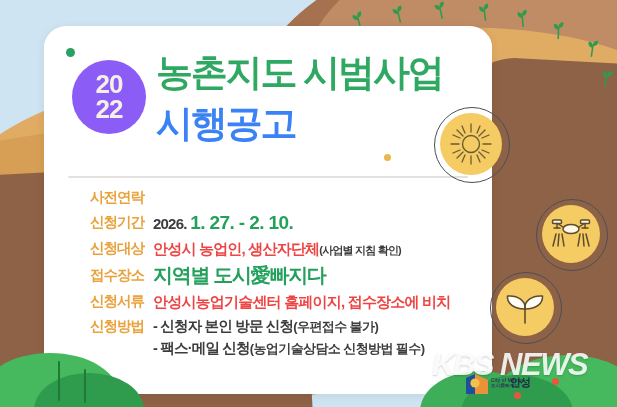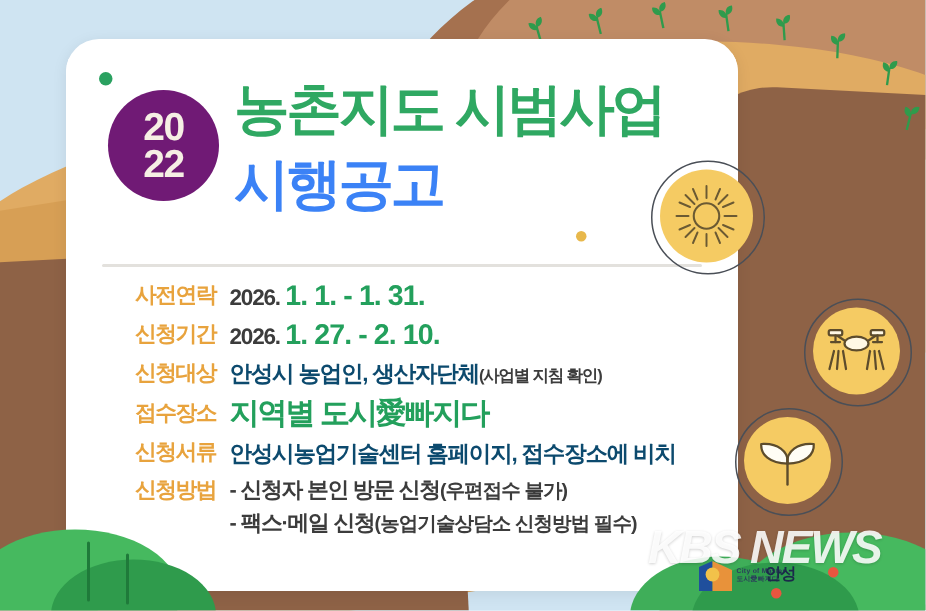--- a/index.html
+++ b/index.html
@@ -66,21 +66,21 @@
   .card-wave{position:absolute;left:0;top:0;width:448px;height:26px;}
   .card-wave svg{display:block;width:100%;height:100%;}
 
   .dot-green{position:absolute;left:22px;top:22px;width:9px;height:9px;border-radius:50%;background:#2aa160;}
   .dot-yellow{position:absolute;left:340px;top:128px;width:7px;height:7px;border-radius:50%;background:#e8b84b;}
 
   
   .header{position:absolute;left:0;top:26px;width:448px;height:112px;}
   .year-badge{
     position:absolute;left:28px;top:8px;width:74px;height:74px;border-radius:50%;
-    background:#701a75;color:#f6efe4;
+    background:#8b5cf6;color:#f6efe4;
     display:flex;flex-direction:column;align-items:center;justify-content:center;
     line-height:.98;font-weight:bold;font-size:26px;letter-spacing:-1px;
   }
   .title-wrap{position:absolute;left:112px;top:2px;}
   .title-main{
     font-size:37px;font-weight:bold;color:#2fa862;letter-spacing:-2.2px;
     line-height:1.0;white-space:nowrap;
   }
   .title-sub{
     font-size:37px;font-weight:bold;color:#3b82f6;letter-spacing:-2.2px;
@@ -92,21 +92,21 @@
   .rows{position:absolute;left:24px;top:160px;width:420px;}
   .row{display:flex;align-items:flex-start;margin-bottom:2px;min-height:23px;}
   .lbl{
     width:76px;flex:0 0 76px;text-align:right;
     font-size:14.5px;font-weight:bold;color:#e8a33d;letter-spacing:-1px;
     line-height:23px;
   }
   .val{margin-left:9px;letter-spacing:-0.8px;line-height:23px;white-space:nowrap;}
   .v-year{font-size:15px;font-weight:bold;color:#3c3c3c;}
   .v-date{font-size:19px;font-weight:bold;color:#23a05c;letter-spacing:-0.6px;}
-  .v-plain{font-size:15px;font-weight:bold;color:#0c4a6e;}
+  .v-plain{font-size:15px;font-weight:bold;color:#ef4444;}
   .v-note{font-size:11px;font-weight:bold;color:#3c3c3c;letter-spacing:-0.8px;}
   .v-big{font-size:20px;font-weight:bold;color:#23a05c;letter-spacing:-1.3px;}
   .row-method .val{line-height:21px;}
   .m-line{font-size:14.5px;font-weight:bold;color:#3c3c3c;white-space:nowrap;}
   .m-note{font-size:13px;font-weight:bold;color:#3c3c3c;letter-spacing:-0.6px;}
 
   
   .ic{position:absolute;border-radius:50%;background:#f5cb63;
       display:flex;align-items:center;justify-content:center;}
   .ic-ring{position:absolute;border-radius:50%;border:1.4px solid #4a4f57;}
@@ -223,24 +223,20 @@
         <div class="title-sub">시행공고</div>
       </div>
     </div>
 
     <div class="divider"></div>
 
     <div class="rows">
 
       <div class="row">
         <div class="lbl">사전연락</div>
-        <div class="val">
-          <span class="v-year">2026.</span>
-          <span class="v-date">1. 1. - 1. 31.</span>
-        </div>
       </div>
 
       <div class="row">
         <div class="lbl">신청기간</div>
         <div class="val">
           <span class="v-year">2026.</span>
           <span class="v-date">1. 27. - 2. 10.</span>
         </div>
       </div>
 

